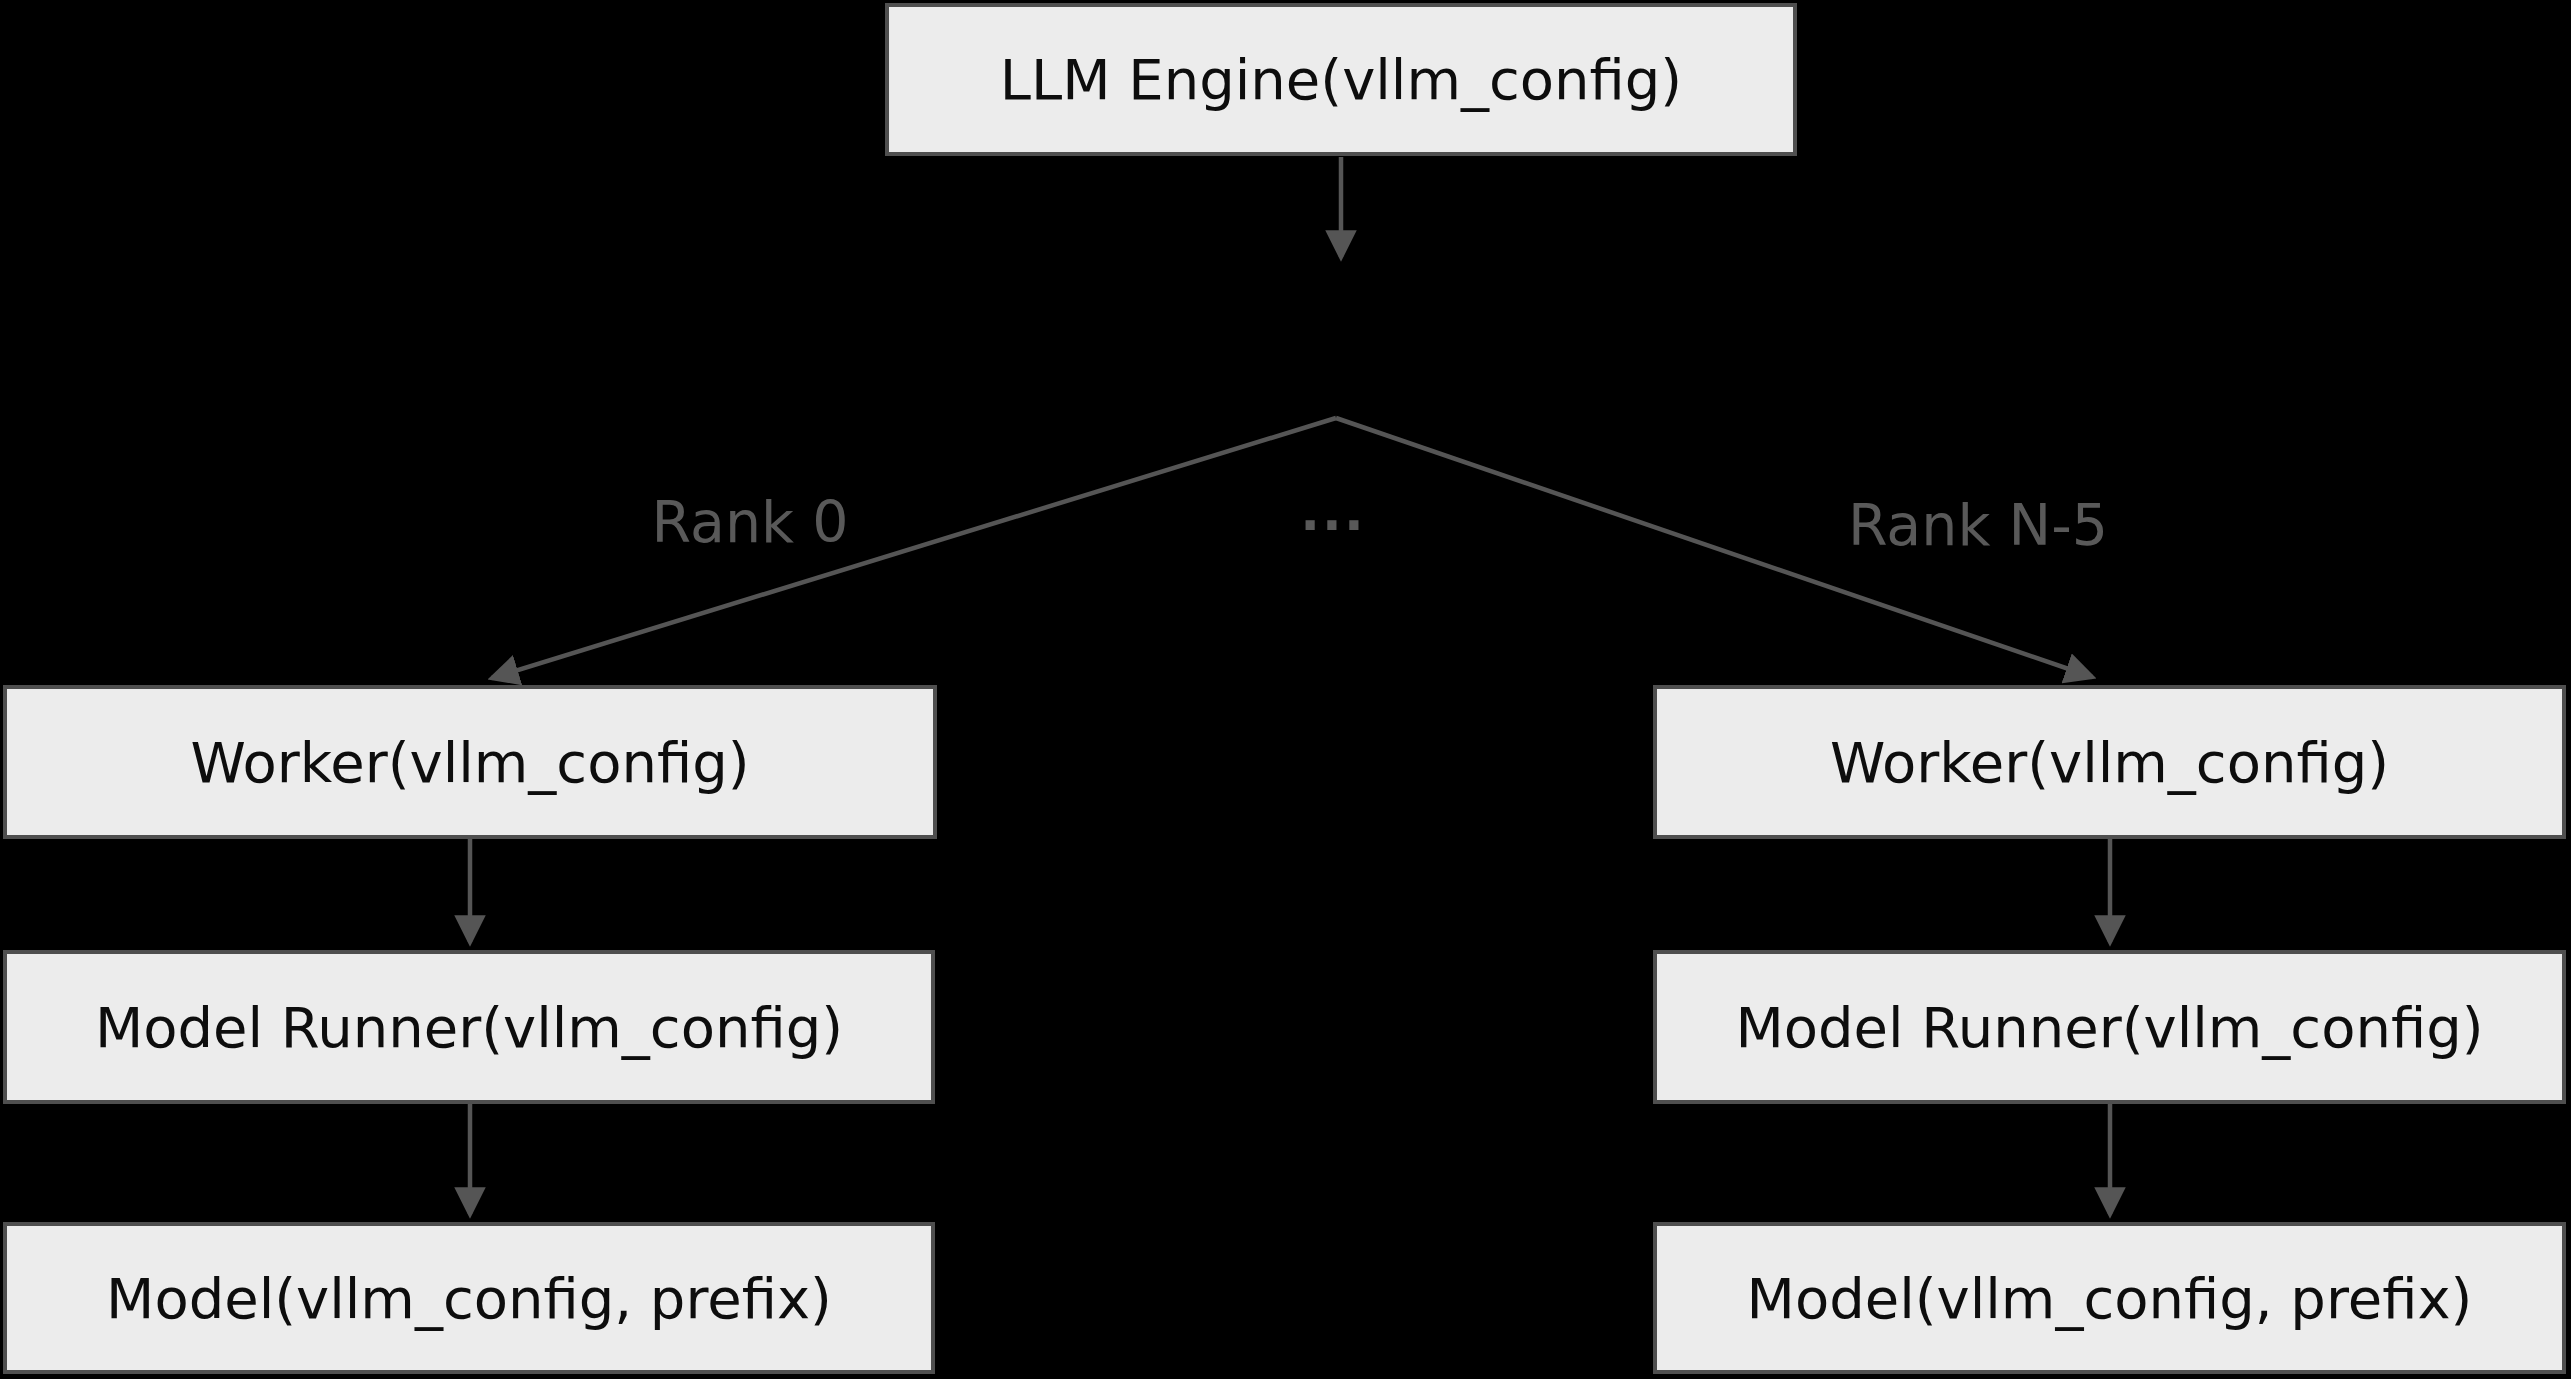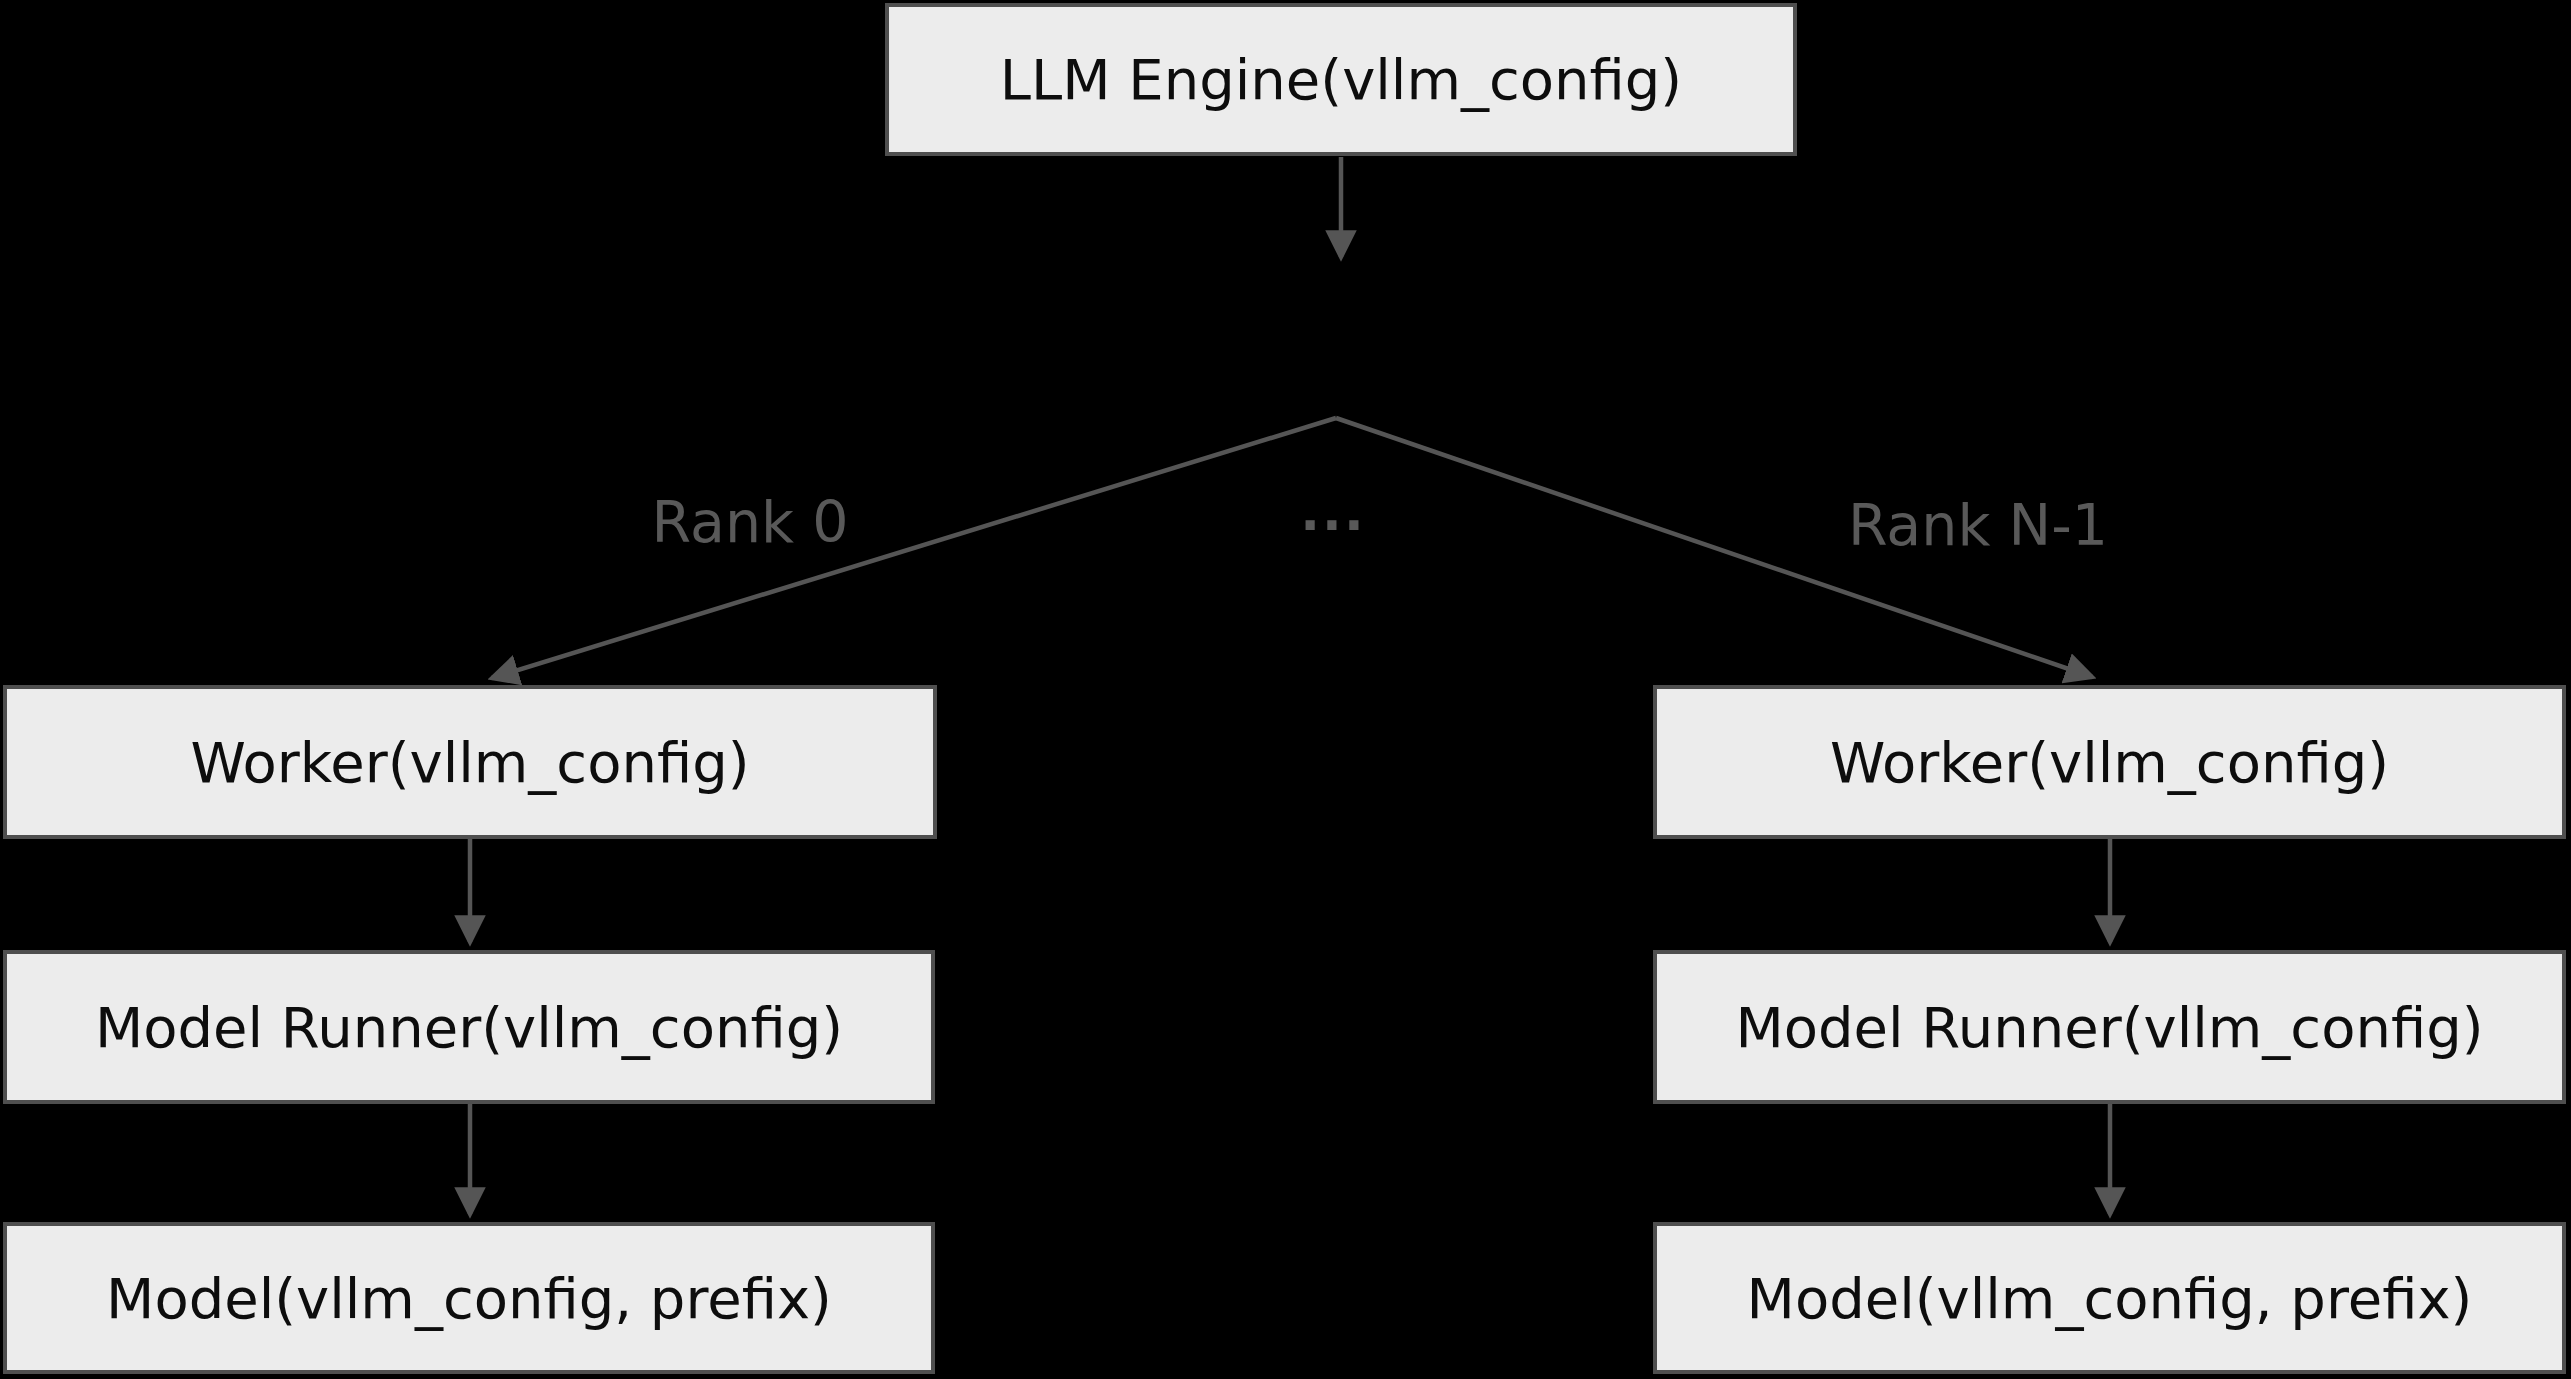--- a/index.html
+++ b/index.html
@@ -94,17 +94,17 @@
   <div class="node" style="left:3px; top:950px; width:932px; height:154px;">Model Runner(vllm_config)</div>
 
   <div class="node" style="left:1653px; top:950px; width:913px; height:154px;">Model Runner(vllm_config)</div>
 
   <div class="node" style="left:3px; top:1222px; width:932px; height:152px;">Model(vllm_config, prefix)</div>
 
   <div class="node" style="left:1653px; top:1222px; width:913px; height:152px;">Model(vllm_config, prefix)</div>
 
   <div class="edge-label" style="left:723px; top:522px;margin-left:27px;">Rank 0</div>
 
-  <div class="edge-label" style="left:1978px; top:525px;">Rank N-1</div>
+  <div class="edge-label" style="left:1978px; top:525px;">Rank N-5</div>
 
   <div class="edge-label ellipsis" style="left:1333px; top:512px;">...</div>
 
 </div>
 
 </body></html>

